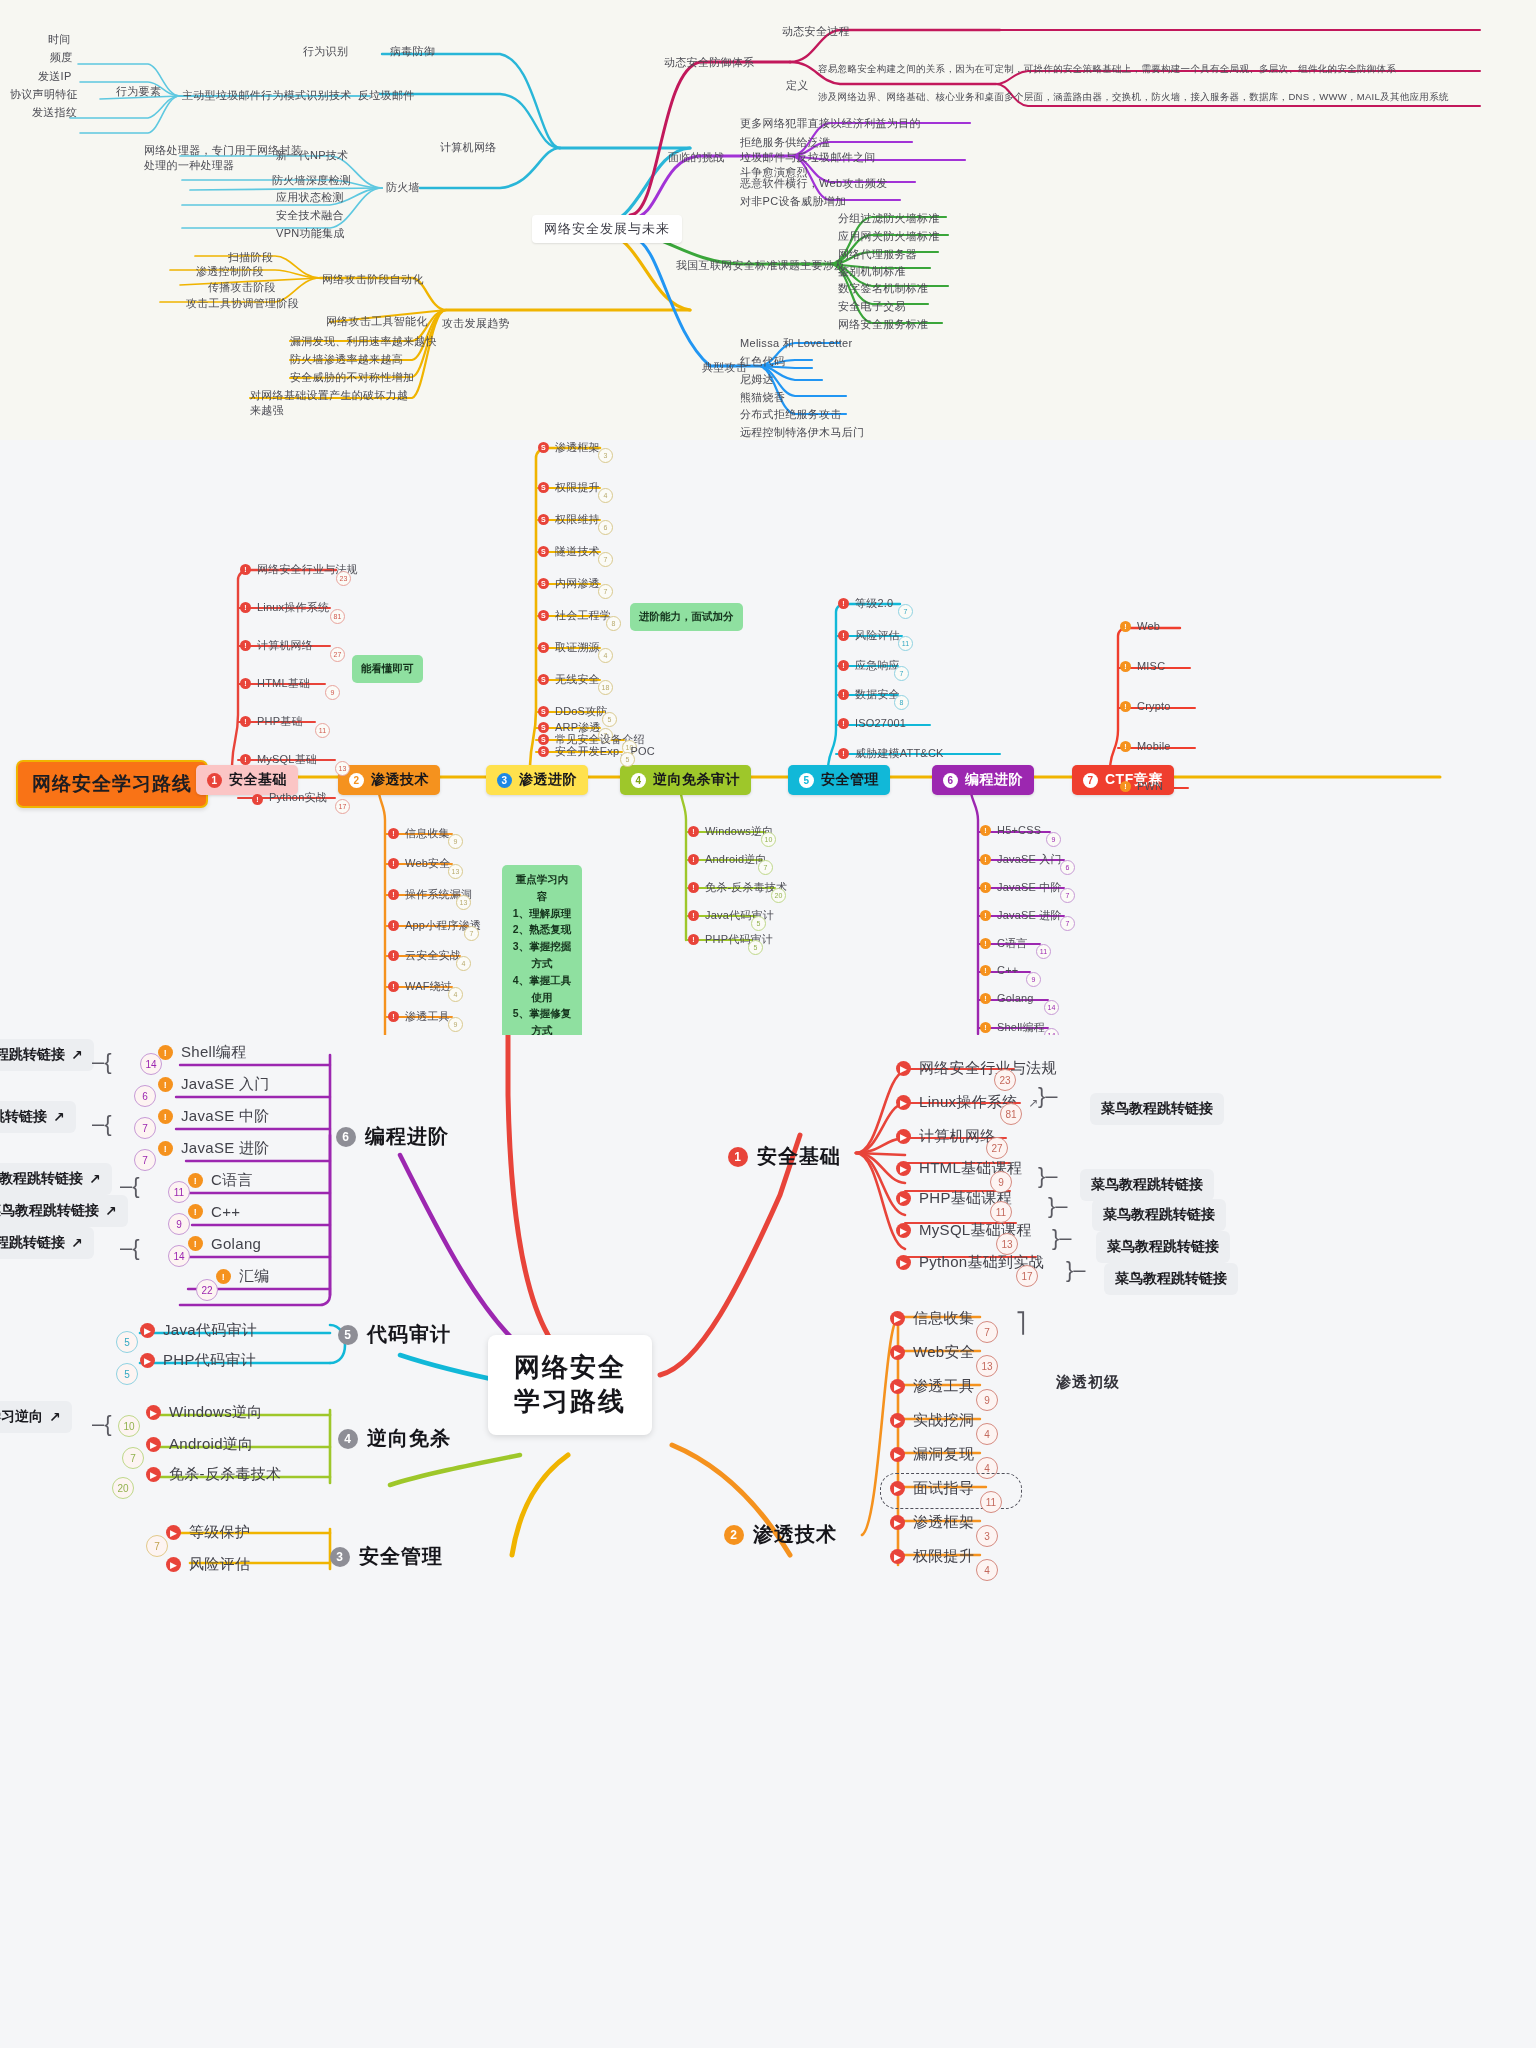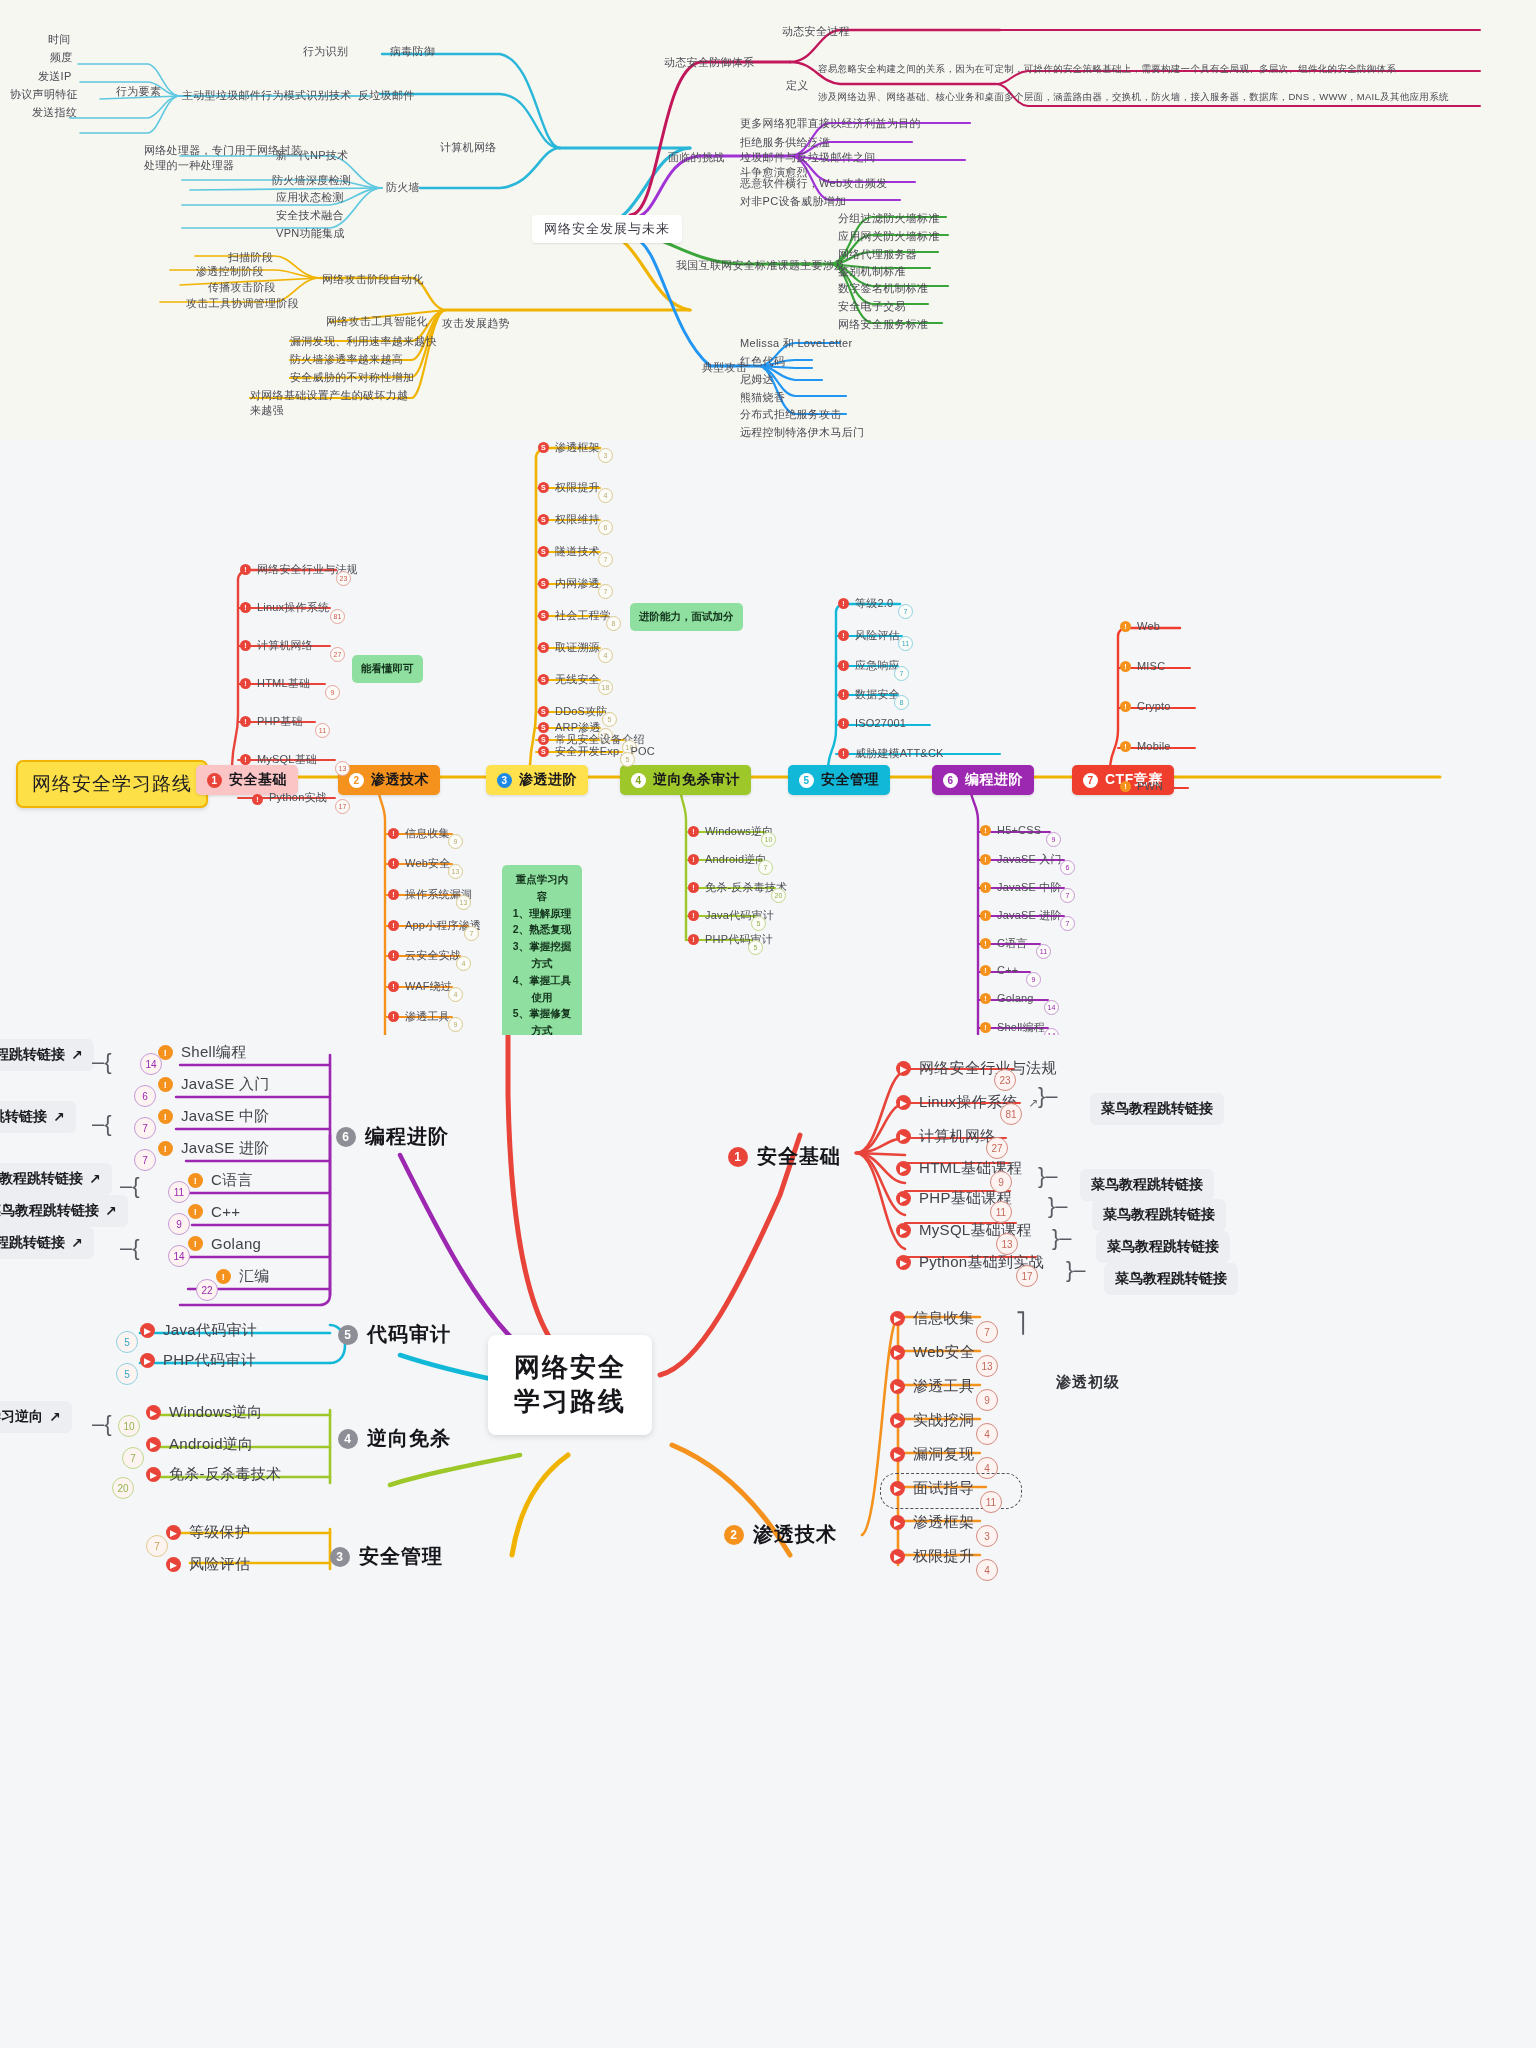--- a/index.html
+++ b/index.html
@@ -30,22 +30,22 @@
   
   .center1{
     position:absolute;background:#ffffff;border-radius:4px;
     padding:5px 12px;font-size:13px;color:#3c3c46;
     box-shadow:0 1px 2px rgba(0,0,0,.10);white-space:nowrap;
     letter-spacing:1px;
   }
 
   
   .root2{
-    position:absolute;background:#fde047;border:2px solid #f0b400;
-    border-radius:7px;padding:9px 14px;font-size:19px;font-weight:normal;
+    position:absolute;background:#f97316;border:2px solid #f0b400;
+    border-radius:7px;padding:9px 14px;font-size:19px;font-weight:bold;
     color:#1d1d22;white-space:nowrap;letter-spacing:1px;
     box-shadow:0 2px 4px rgba(0,0,0,.12);
   }
   .chip{
     position:absolute;border-radius:5px;padding:6px 11px;
     font-size:14px;font-weight:bold;color:#17171c;white-space:nowrap;
     display:flex;align-items:center;gap:7px;letter-spacing:.5px;
     box-shadow:0 1px 3px rgba(0,0,0,.13);
   }
   .chip .num{

